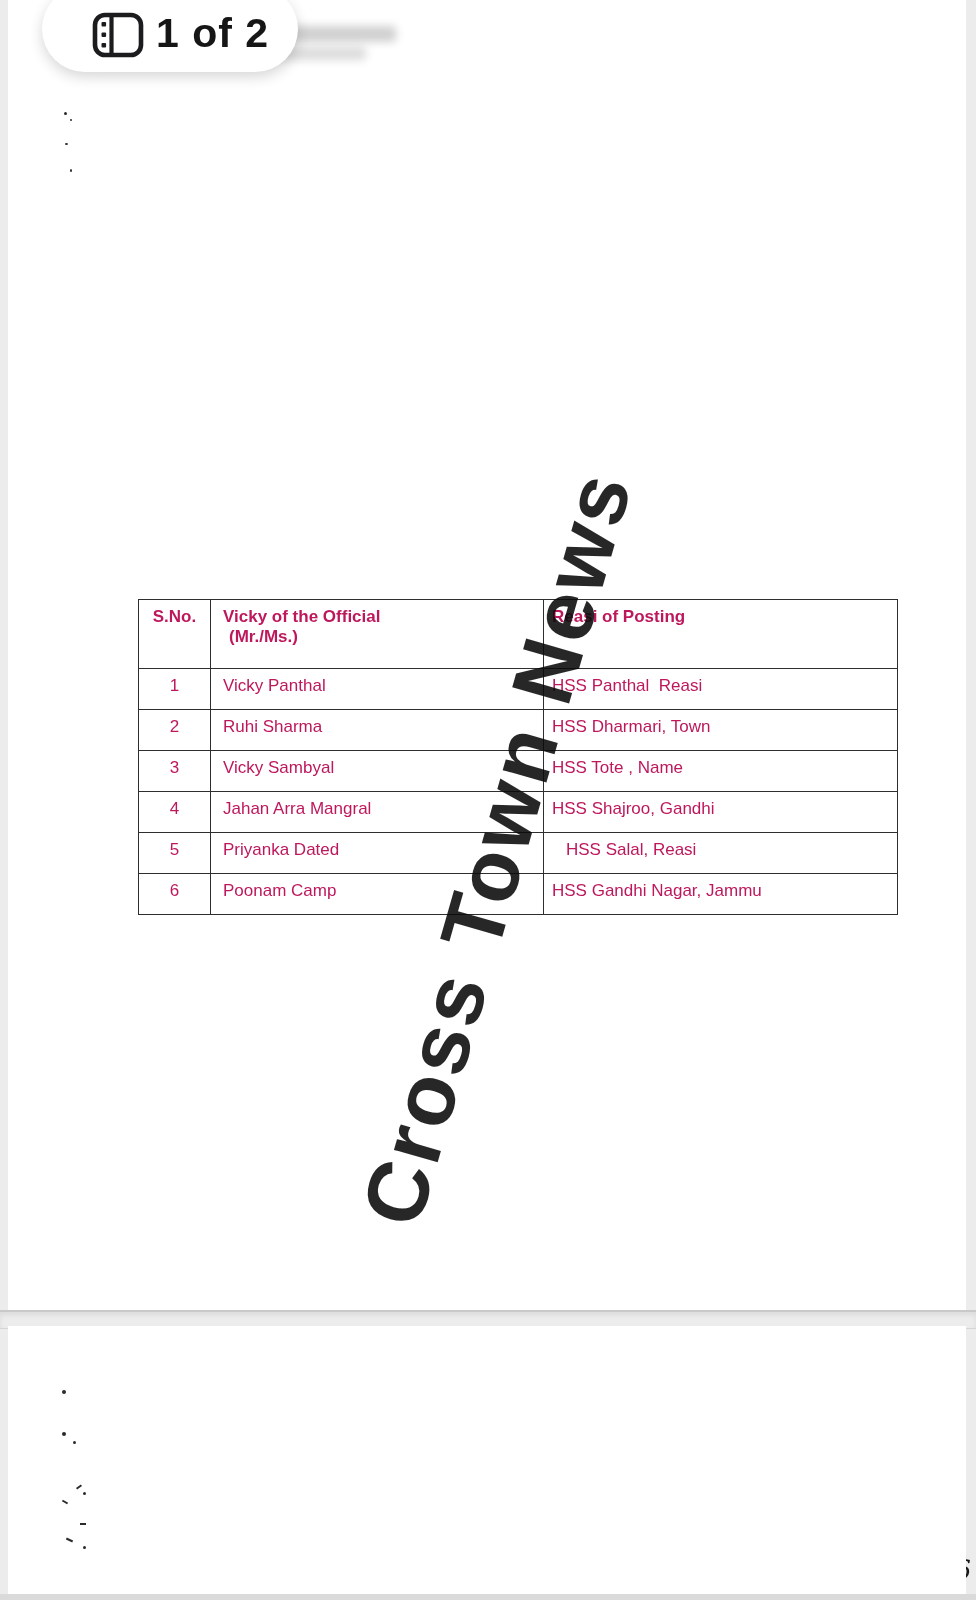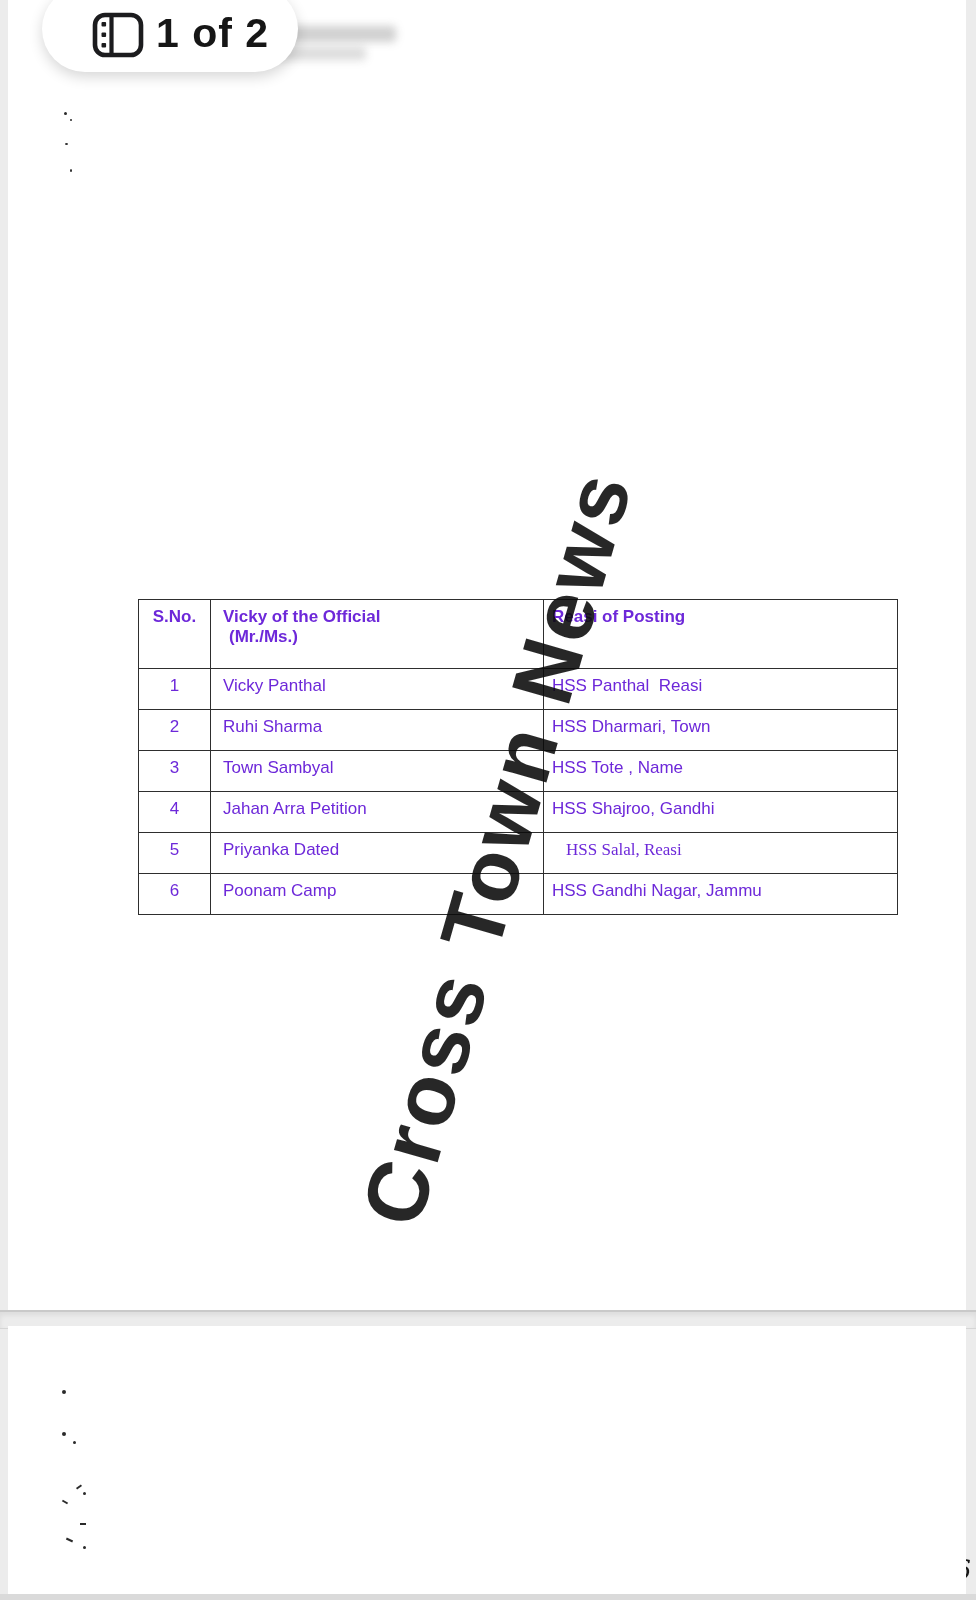--- a/index.html
+++ b/index.html
@@ -19,21 +19,21 @@
             box-shadow:inset 0 3px 5px rgba(0,0,0,.07);}
   
   .pill{position:absolute;left:42px;top:-14px;width:256px;height:86px;border-radius:43px;
         background:#ffffff;box-shadow:0 5px 14px rgba(0,0,0,.16);z-index:30;}
   .pill-text{position:absolute;left:114px;top:24px;font-size:41px;font-weight:600;
              color:#161616;letter-spacing:1px;}
   .pill-icon{position:absolute;left:50px;top:26px;}
   .smudge{position:absolute;background:#8a8a8a;filter:blur(4px);border-radius:4px;z-index:10;}
   
   .doc-table{position:absolute;left:138px;top:599px;border-collapse:collapse;
-             font-size:17px;color:#6d28d9;z-index:3;}
+             font-size:17px;color:#be185d;z-index:3;}
   .doc-table td{border:1.4px solid #2e2e2e;vertical-align:top;padding-top:7px;padding-bottom:0;}
   .doc-table .hdr td{height:61px;font-weight:bold;}
   .doc-table .row td{height:33px;}
   .c-sno{width:69px;text-align:center;}
   .c-name{width:319px;padding-left:12px;}
   .c-post{width:330px;padding-left:8px;}
   
   .watermark{position:absolute;left:497px;top:848px;transform:translate(-50%,-50%) rotate(-74deg);
              font-size:86px;font-weight:bold;letter-spacing:3px;color:#0a0a0a;opacity:.88;
              white-space:nowrap;z-index:6;}
@@ -126,32 +126,32 @@
       <td class="c-name">Vicky Panthal</td>
       <td class="c-post">HSS Panthal&nbsp; Reasi</td>
     </tr>
     <tr class="row">
       <td class="c-sno">2</td>
       <td class="c-name">Ruhi Sharma</td>
       <td class="c-post">HSS Dharmari, Town</td>
     </tr>
     <tr class="row">
       <td class="c-sno">3</td>
-      <td class="c-name">Town Sambyal</td>
+      <td class="c-name">Vicky Sambyal</td>
       <td class="c-post">HSS Tote , Name</td>
     </tr>
     <tr class="row">
       <td class="c-sno">4</td>
-      <td class="c-name">Jahan Arra Petition</td>
+      <td class="c-name">Jahan Arra Mangral</td>
       <td class="c-post">HSS Shajroo, Gandhi</td>
     </tr>
     <tr class="row">
       <td class="c-sno">5</td>
       <td class="c-name">Priyanka Dated</td>
-      <td class="c-post" style="padding-left:22px;font-family:Liberation Serif, serif;">HSS Salal, Reasi</td>
+      <td class="c-post" style="padding-left:22px;">HSS Salal, Reasi</td>
     </tr>
     <tr class="row">
       <td class="c-sno">6</td>
       <td class="c-name">Poonam Camp</td>
       <td class="c-post">HSS Gandhi Nagar, Jammu</td>
     </tr>
   </tbody>
     </table>
 
   <div class="wrap just" style="left:140px;top:936px;width:713px;font-size:17.5px;line-height:34px;text-indent:66px;">The above promotion(s) shall be subject to the outcome of Writ Petition(s), if any, pending before competent Court of Law.</div>

